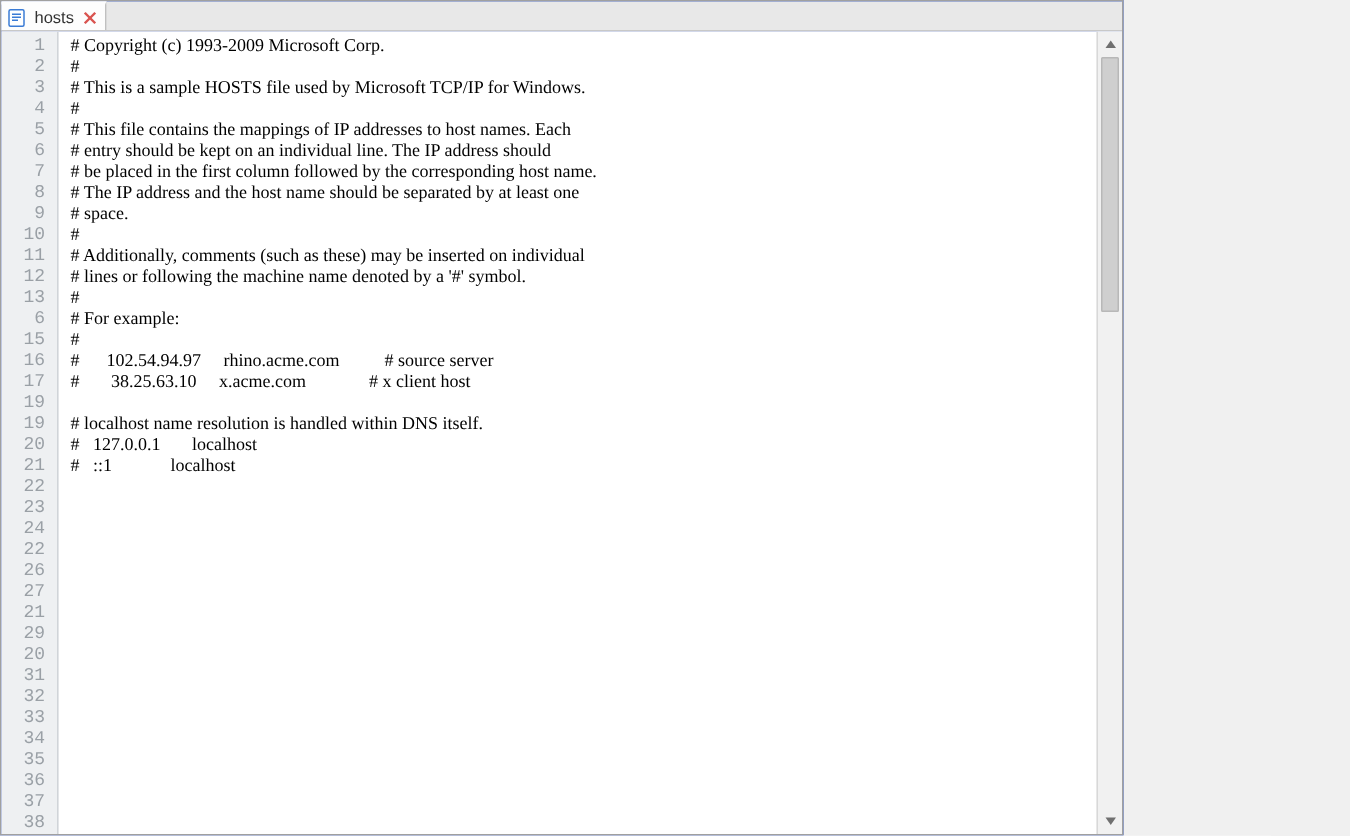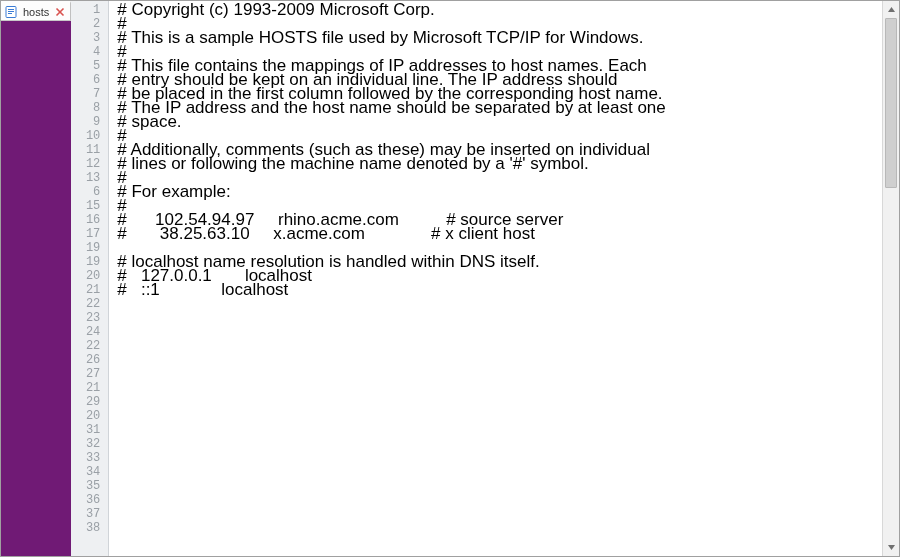--- a/index.html
+++ b/index.html
@@ -4,24 +4,24 @@
 <style>
   * { margin: 0; padding: 0; box-sizing: border-box; }
   html, body {
     width: 900px; height: 557px;
     font-family: "Segoe UI", Tahoma, sans-serif;
     font-size: 12px;
     background: #f0f0f0;
     overflow: hidden;
   }
   .window {
-    width: 900px; height: 557px;
-    display: flex; 
+    width: 749px; height: 557px;
+    display: flex; flex-direction: column;
     border: 1px solid #a0a0a0;
-    background: #701a75;
+    background: #1d4ed8;
   }
   
   .tab-bar {
     height: 20px;
     background: #e8e8e8;
     border-bottom: 1px solid #c8c8c8;
     display: flex;
     align-items: stretch;
   }
   .tab {
@@ -69,22 +69,22 @@
     text-align: right;
     padding-top: 2px;
     user-select: none;
   }
   .gutter .ln {
     height: 14px;
     padding-right: 8px;
   }
   .code {
     flex: 1;
-    font-family: Liberation Sans, sans-serif;
-    font-size: 17px;
+    font-family: Liberation Serif, serif;
+    font-size: 12px;
     line-height: 14px;
     color: #000;
     white-space: pre;
     padding: 2px 0 1px 8px;
     overflow: hidden;
   }
   .code .row { height: 14px; }
 
   
   .vscroll {

